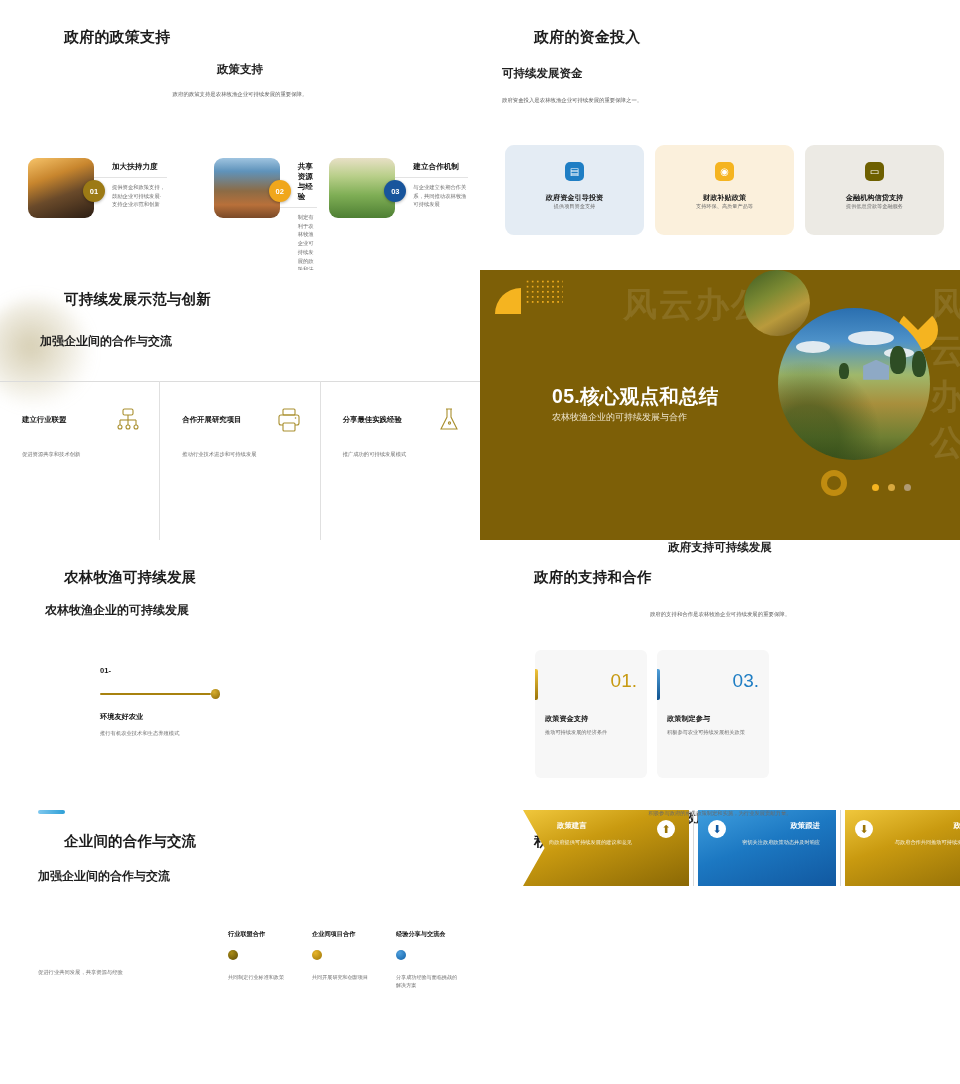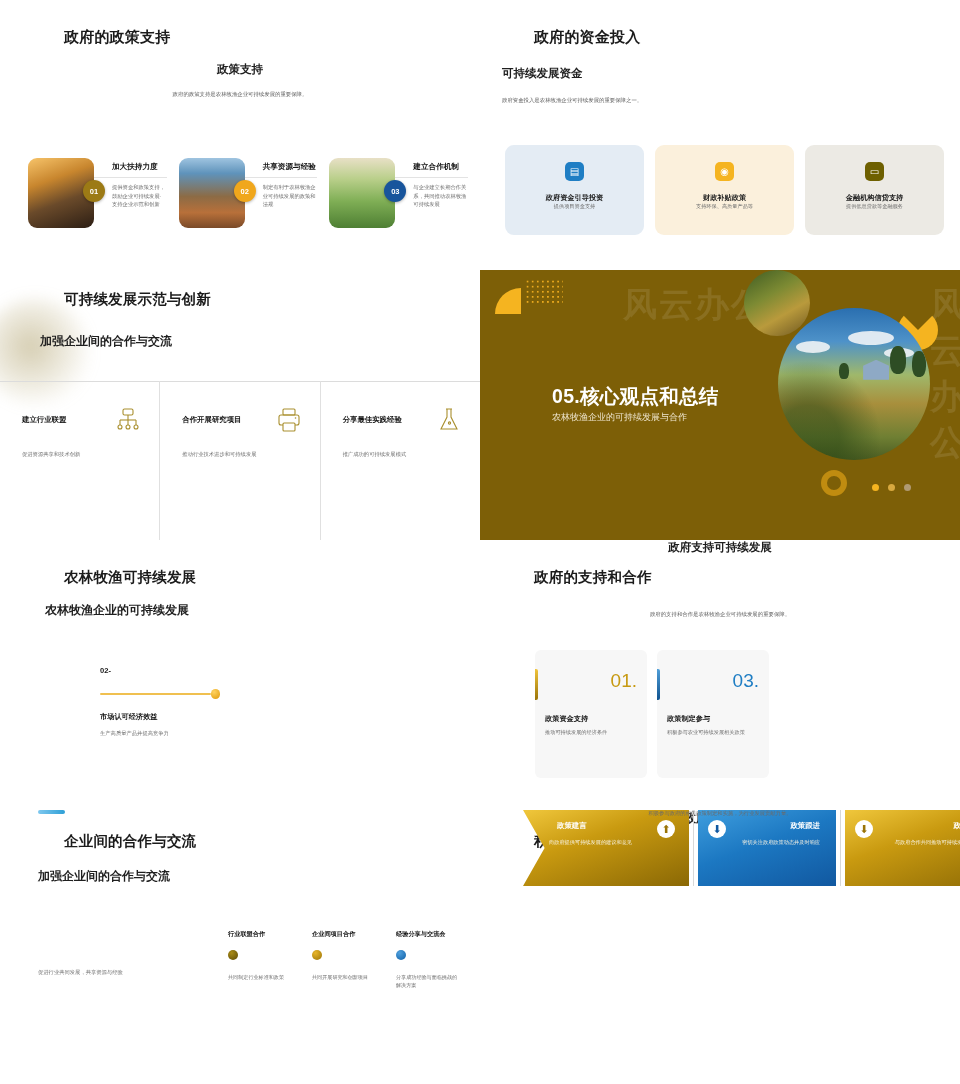--- a/index.html
+++ b/index.html
@@ -42,37 +42,37 @@
   }
 
   
   .s1-title { left: 32px; top: 28px; font-size: 15px; }
   .s1-sub   { left: 0; right: 0; top: 62px; text-align: center; font-size: 11.5px; }
   .s1-lead  { left: 0; right: 0; top: 91px; text-align: center; font-size: 5.4px; }
   .s1-items { position: absolute; left: 28px; top: 158px; width: 440px;
               display: flex; gap: 12px; }
   .s1-item { position: relative; display: flex; width: 140px; }
   .s1-thumb {
-    width: 66px; height: 70px; border-radius: 9px; flex: 0 0 66px;
+    width: 66px; height: 60px; border-radius: 9px; flex: 0 0 66px;
     background-size: cover; position: relative;
   }
   .s1-badge {
     position: absolute; right: -11px; top: 22px;
     width: 22px; height: 22px; border-radius: 50%;
     color: #fff; font-size: 7.5px; font-weight: bold;
     display: flex; align-items: center; justify-content: center;
     box-shadow: 0 1px 3px rgba(0,0,0,.3);
   }
   .s1-txt { padding-left: 18px; padding-top: 4px; }
   .s1-h { font-size: 7.6px; font-weight: bold; color: #161616; }
   .s1-h-rule { height:1px; background:#e3e3e3; margin:5px 0 5px -18px; }
   .s1-p { font-size: 5.3px; color: #6d6d6d; line-height: 1.65; }
 
   .th-a { background-image: linear-gradient(160deg,#f7c46a 0%,#c8862e 32%,#6a4a2a 60%,#2c1e14 100%); }
-  .th-b { background-image: linear-gradient(180deg,#9fc4e0 0%,#5f93bb 22%,#8c6b45 55%,#b8703a 78%,#7a4a28 100%); }
+  .th-b { background-image: linear-gradient(180deg,#9fc4e0 0%,#5f93bb 22%,#8c6b45 55%,#b8703a 78%,#7a4a28 100%); margin-left: 35px; }
   .th-c { background-image: linear-gradient(180deg,#e8e0c6 0%,#b9cf8a 30%,#7fae55 62%,#4e7f33 100%); }
 
   
   .s2-title { left: 22px; top: 28px; font-size: 15px; }
   .s2-sub   { left: 22px; top: 66px; font-size: 11.5px; }
   .s2-lead  { left: 22px; top: 97px; font-size: 5.4px; }
   .s2-cards { position: absolute; left: 25px; top: 145px; display: flex; gap: 11px; }
   .s2-card {
     width: 139px; height: 90px; border-radius: 9px;
     display: flex; flex-direction: column; align-items: center;
@@ -374,27 +374,27 @@
     <div class="s4-num">05.核心观点和总结</div>
     <div class="s4-tag">农林牧渔企业的可持续发展与合作</div>
   </div>
 
   <div class="slide">
     <div class="kicker s5-title">农林牧渔可持续发展</div>
     <div class="subtitle-c s5-sub">农林牧渔企业的可持续发展</div>
 
     <div class="s5-items">
       <div class="s5-item">
-        <div class="s5-n">02-</div>
+        <div class="s5-n">01-</div>
         <div class="s5-bar">
-          <div class="s5-line" style="background:#f0c050"></div>
-          <div class="s5-knob" style="background:radial-gradient(circle at 35% 30%,#ffd25f,#e09a0b)"></div>
-        </div>
-        <div class="s5-h">市场认可经济效益</div>
-        <div class="s5-p">生产高质量产品并提高竞争力</div>
+          <div class="s5-line" style="background:#a8820f"></div>
+          <div class="s5-knob" style="background:radial-gradient(circle at 35% 30%,#d8ae2e,#8a6a09)"></div>
+        </div>
+        <div class="s5-h">环境友好农业</div>
+        <div class="s5-p">推行有机农业技术和生态养殖模式</div>
       </div>
 
     </div>
   </div>
 
   <div class="slide">
     <div class="kicker s6-title">政府的支持和合作</div>
     <div class="subtitle-c s6-sub">政府支持可持续发展</div>
     <div class="lead s6-lead">政府的支持和合作是农林牧渔企业可持续发展的重要保障。</div>
 

